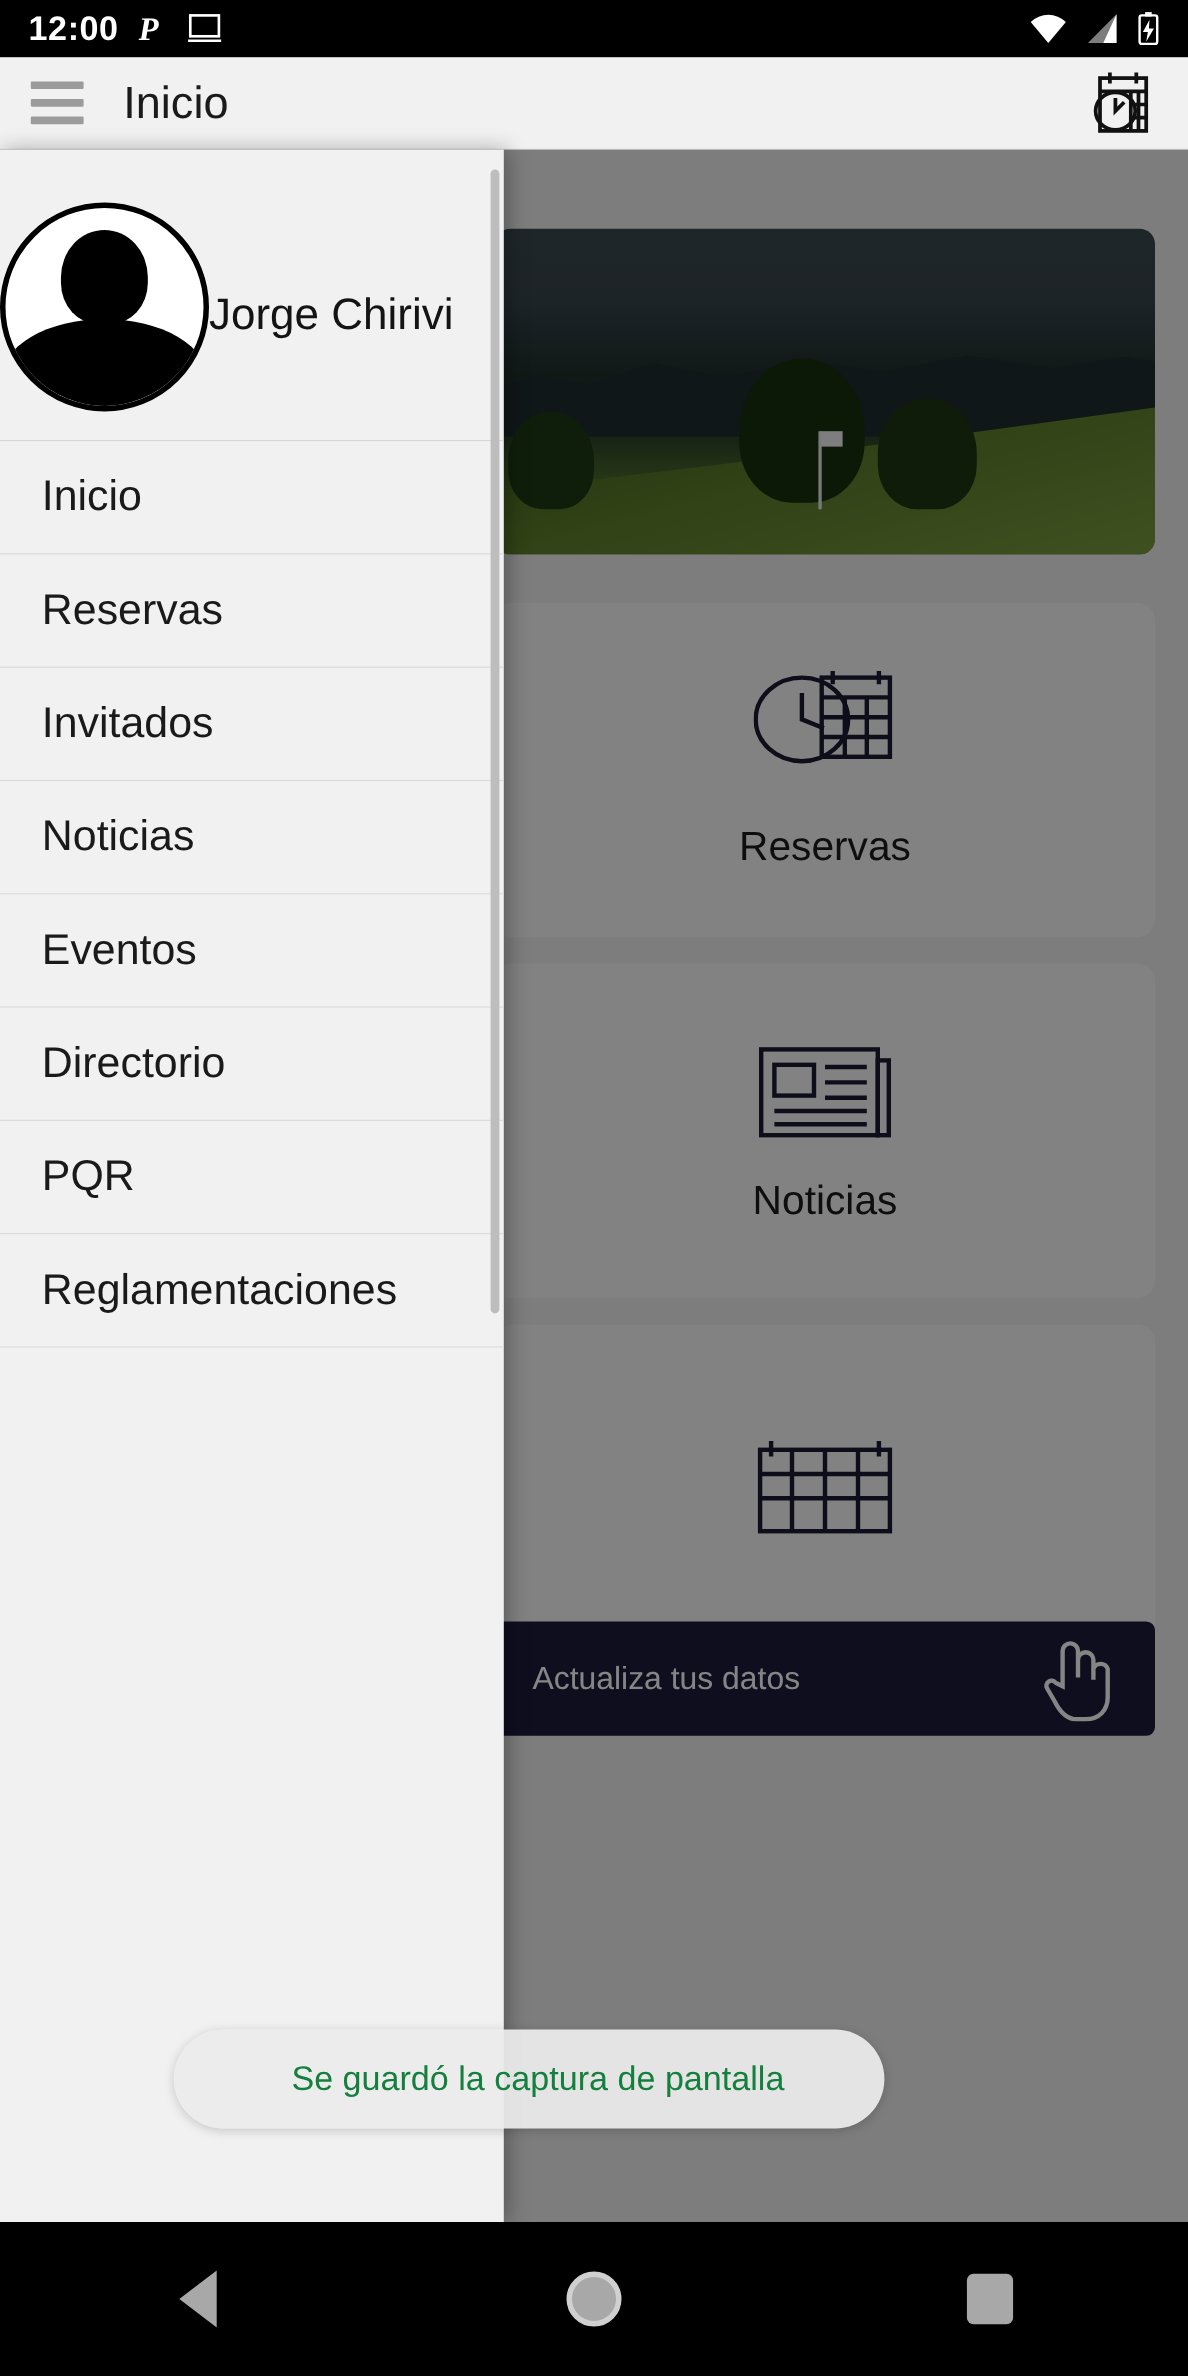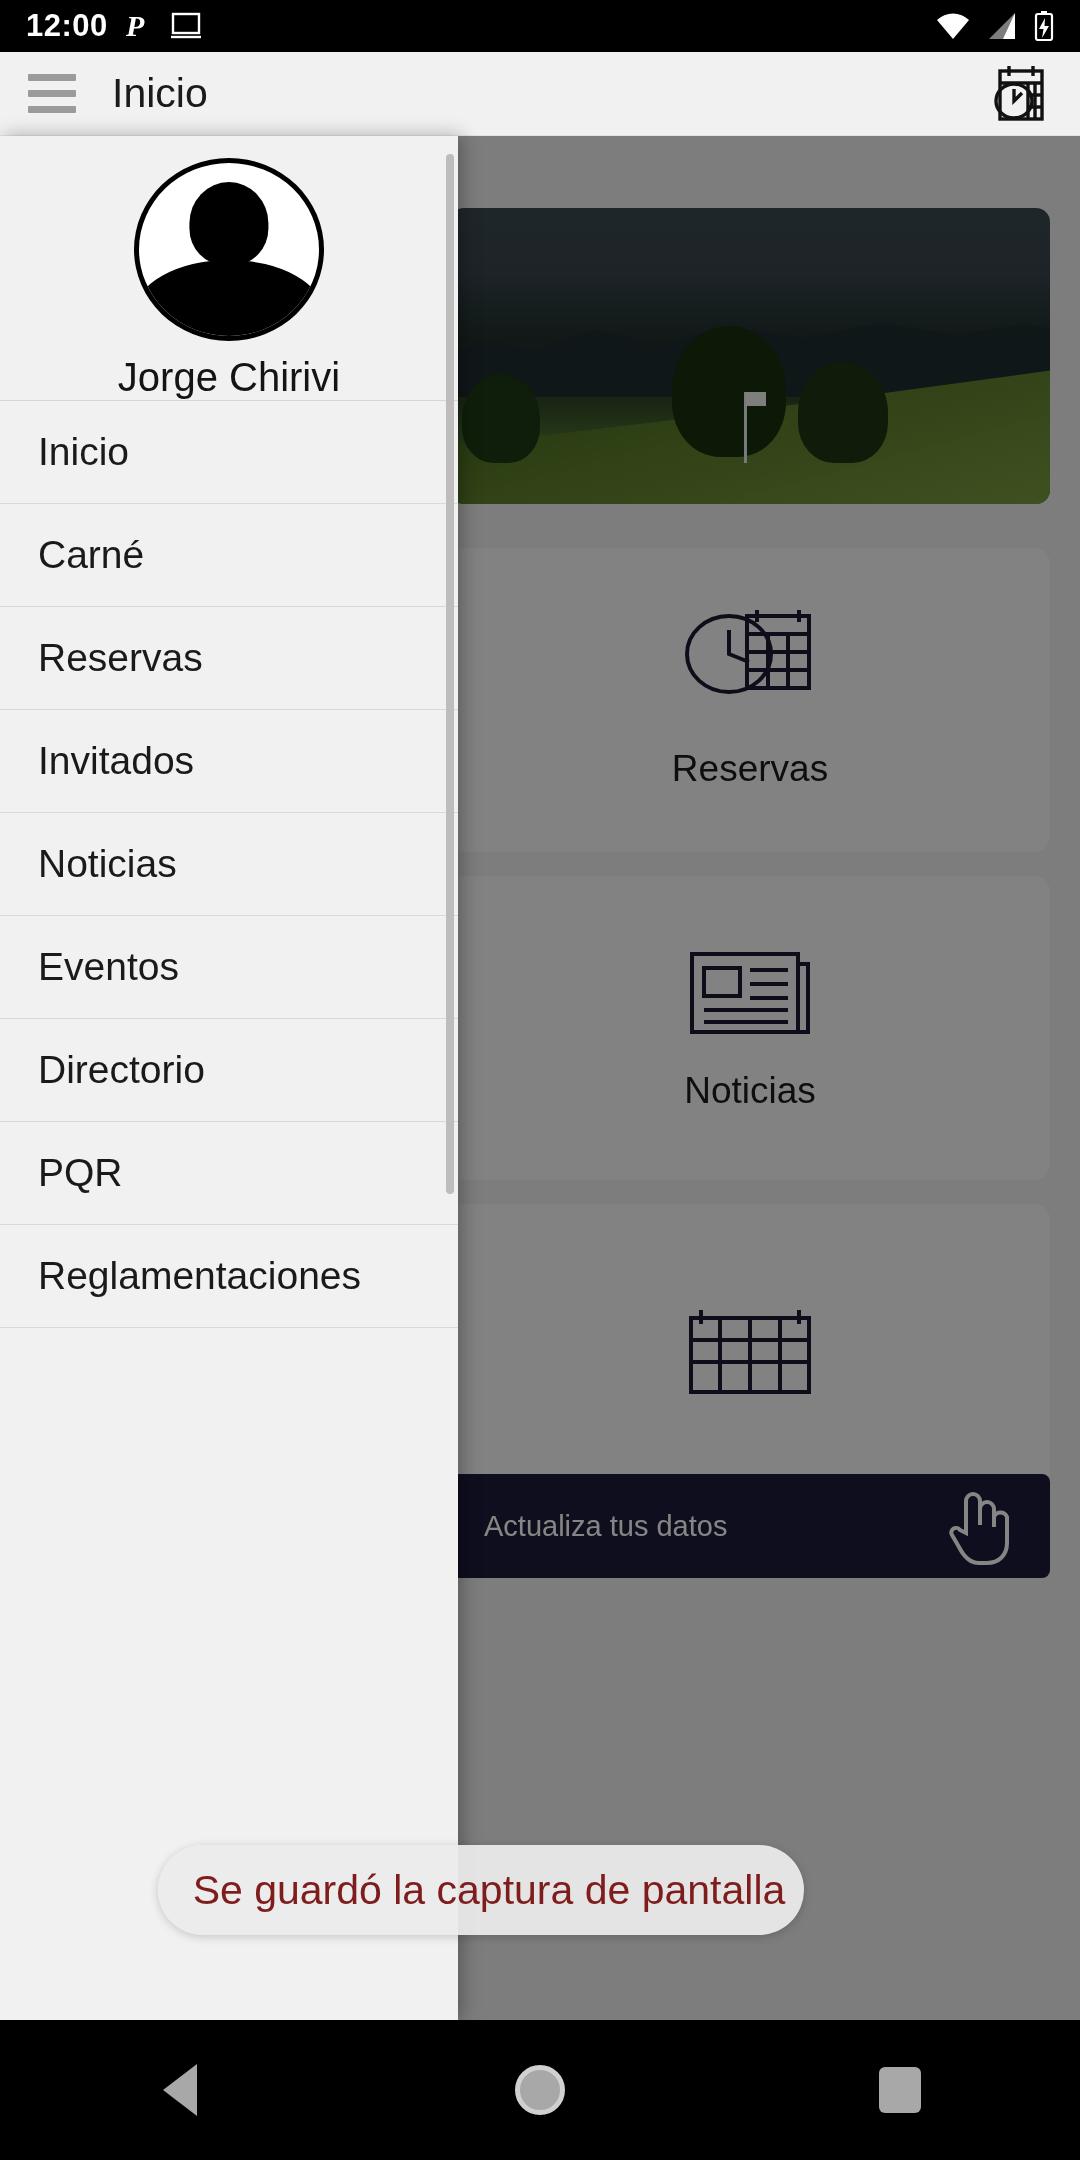--- a/index.html
+++ b/index.html
@@ -80,21 +80,21 @@
   
   .scrim { position:absolute; top:136px; left:0; width:1080px; height:1884px; background:rgba(0,0,0,.48); z-index:25; }
 
   
   .drawer {
     position:absolute; top:136px; left:0; width:458px; height:1884px;
     background:#f1f1f1; z-index:30; overflow:hidden;
     box-shadow:4px 0 18px rgba(0,0,0,.30);
   }
   .drawer-header {
-    height:265px; display:flex; flex-direction:column;
+    height:265px; display:flex; flex-direction:row;
     align-items:center; justify-content:flex-start; padding-top:22px;
     border-bottom:1px solid #d6d6d6;
   }
   .avatar {
     width:190px; height:190px; border-radius:50%;
     background:#fff; border:5px solid #000; overflow:hidden; position:relative;
   }
   .avatar .head { position:absolute; left:50%; top:11%; transform:translateX(-50%); width:44%; height:48%; background:#000; border-radius:50% 50% 44% 44%; }
   .avatar .body { position:absolute; left:50%; bottom:-18%; transform:translateX(-50%); width:105%; height:62%; background:#000; border-radius:50% 50% 0 0; }
   .drawer-username { font-size:40px; color:#141414; margin-top:14px; }
@@ -119,21 +119,21 @@
     background:#bdbdbd; border-radius:4px; z-index:32;
   }
 
   
   .toast {
     position:absolute; left:158px; top:1845px; width:646px; height:90px;
     background:rgba(236,236,236,.93); border-radius:45px;
     display:flex; align-items:center; justify-content:center;
     z-index:50; box-shadow:0 2px 10px rgba(0,0,0,.18);
   }
-  .toast .t { font-size:41px; color:#7f1d1d;margin-left:16px; }
+  .toast .t { font-size:31px; color:#15803d;margin-left:16px; }
 
   
   .navbar {
     position:absolute; bottom:0; left:0; width:1080px; height:140px;
     background:#000; display:flex; align-items:center; justify-content:space-around;
     z-index:60;
   }
   .nav-btn { width:140px; height:140px; display:flex; align-items:center; justify-content:center; cursor:pointer; }
   .nav-back { width:0;height:0;border-top:26px solid transparent;border-bottom:26px solid transparent;border-right:34px solid #a8a8a8; }
   .nav-home { width:50px;height:50px;border-radius:50%;border:5px solid #d0d0d0;background:#a8a8a8; }
@@ -286,23 +286,20 @@
       </div>
       <div class="drawer-username">Jorge Chirivi</div>
     </div>
 
     <div class="drawer-list">
 
       <div class="drawer-item">
         <span class="txt">Inicio</span>
       </div>
       <div class="drawer-item">
-        <span class="txt">Carné</span>
-      </div>
-      <div class="drawer-item">
         <span class="txt">Reservas</span>
       </div>
       <div class="drawer-item">
         <span class="txt">Invitados</span>
       </div>
       <div class="drawer-item">
         <span class="txt">Noticias</span>
       </div>
       <div class="drawer-item">
         <span class="txt">Eventos</span>

